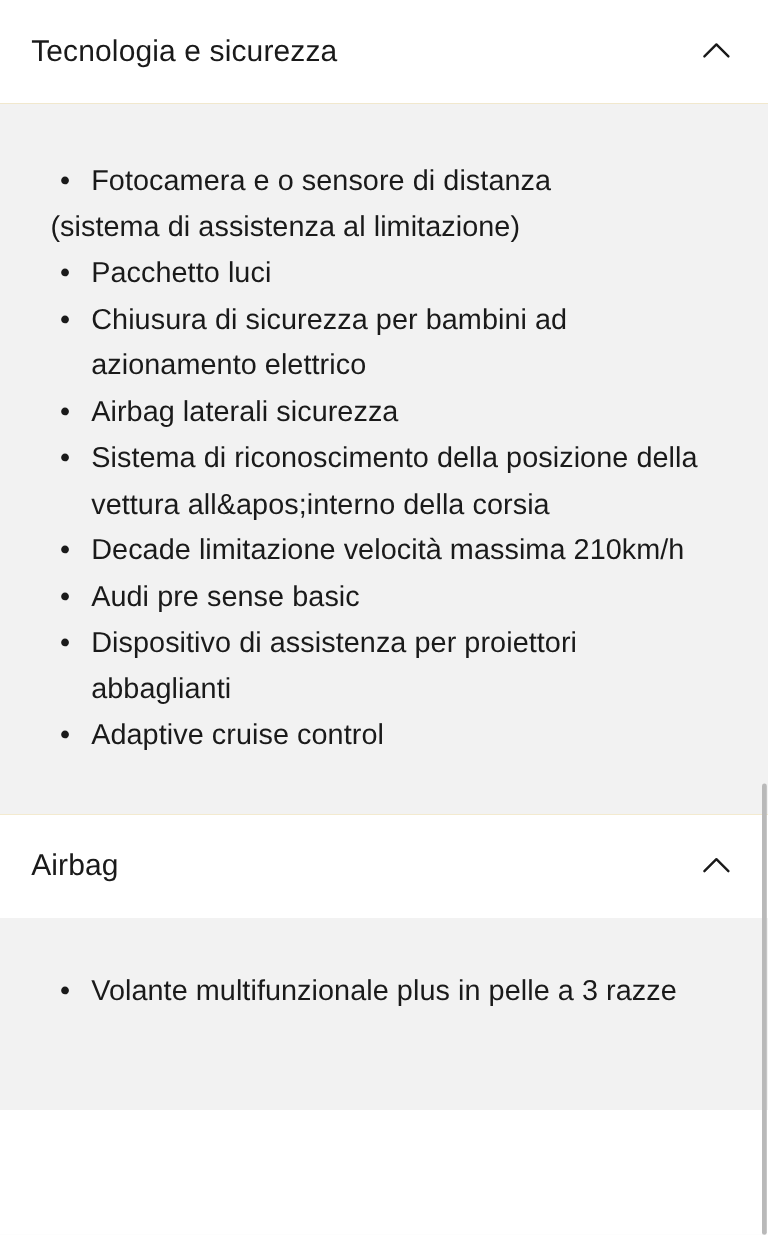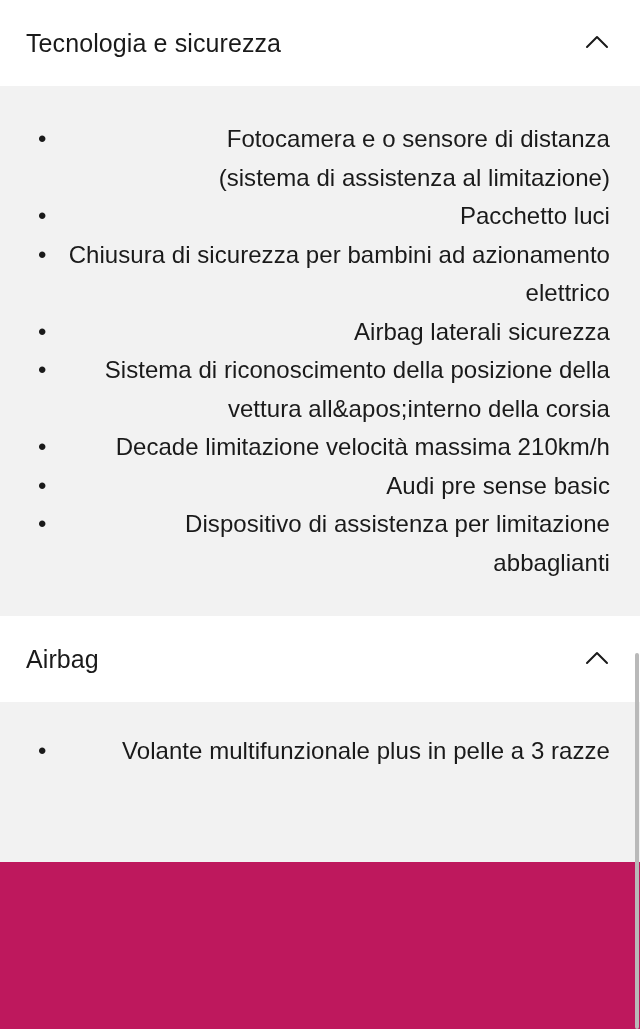--- a/index.html
+++ b/index.html
@@ -10,23 +10,23 @@
     width: 640px;
     height: 1029px;
     background: #ffffff;
     font-family: "Liberation Sans", sans-serif;
     overflow: hidden;
     position: relative;
   }
 
   .page {
     width: 640px;
-    height: 1029px;
+    height: 892px;
     position: relative;
-    background: #be185d;
+    background: #eab308;
   }
 
   
   .section-header {
     background: #ffffff;
     padding: 0 26px;
     height: 86px;
     display: flex;
     align-items: center;
     justify-content: space-between;
@@ -55,23 +55,22 @@
     padding: 26px 26px 26px 26px;
     box-sizing: border-box;
   }
   .section-body.first {
     padding-top: 30px;
     padding-bottom: 30px;
   }
 
   ul.feature-list {
     list-style: none;
-    margin: 4px;
+    margin: 16px;
     padding: 0;
-    text-align: right;
   }
   ul.feature-list li {
     position: relative;
     font-size: 24px;
     line-height: 38.5px;
     color: #1a1a1a;
     padding-left: 34px;
     margin: 0;
     letter-spacing: 0.05px;
   }
@@ -132,21 +131,22 @@
       <li class="flush-wrap">
         <span>Fotocamera e o sensore di distanza</span>
         <span class="wrap2">(sistema di assistenza al limitazione)</span>
       </li>
       <li><span>Pacchetto luci</span></li>
       <li><span>Chiusura di sicurezza per bambini ad azionamento elettrico</span></li>
       <li><span>Airbag laterali sicurezza</span></li>
       <li><span>Sistema di riconoscimento della posizione della vettura all&amp;apos;interno della corsia</span></li>
       <li><span>Decade limitazione velocità massima 210km/h</span></li>
       <li><span>Audi pre sense basic</span></li>
-      <li><span>Dispositivo di assistenza per limitazione abbaglianti</span></li>
+      <li><span>Dispositivo di assistenza per proiettori abbaglianti</span></li>
+      <li><span>Adaptive cruise control</span></li>
     </ul>
   </div>
 
   <div class="section-header">
     <span class="title">Airbag</span>
     <span class="chevron">
       <svg width="34" height="34" viewBox="0 0 34 34" aria-hidden="true">
         <path d="M7 21 L17 11 L27 21" fill="none" stroke="#1a1a1a" stroke-width="2" stroke-linecap="round" stroke-linejoin="round"></path>
       </svg>
     </span>

